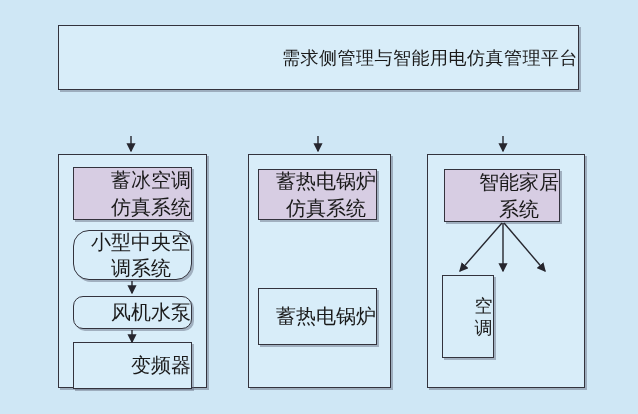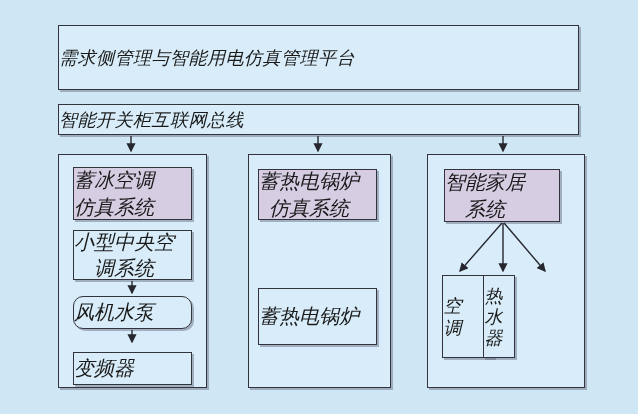--- a/index.html
+++ b/index.html
@@ -13,22 +13,21 @@
     overflow: hidden;
   }
   .box {
     position: absolute;
     box-sizing: border-box;
     border: 1.5px solid var(--border, #33333d);
     background: var(--box_fill, #d8edf9);
     box-shadow: 2px 2px 0 var(--shadow, rgba(96,102,122,0.45));
     display: flex;
     align-items: center;
-    justify-content: flex-start;
-    font-style: italic;
+    justify-content: flex-end;
   }
   .outer { z-index: 1; }
   .inner { z-index: 2; }
   .header { background: var(--header_fill, #d7cde3); }
   .lbl {
     display: block;
     text-align: center;
     white-space: pre-line;
     font-size: 20px;
     line-height: 1.32;
@@ -52,60 +51,54 @@
 </style>
 </head>
 <body>
 
 <div class="stage">
 
   <div class="box inner" style="left:58px; top:25px; width:521px; height:65px;">
     <span class="lbl big">需求侧管理与智能用电仿真管理平台</span>
   </div>
 
-  <div class="box inner" style="left:58px; top:104px; width:521px; height:31px;">
-    <span class="lbl big">智能开关柜互联网总线</span>
-  </div>
 
   <div class="box outer" style="left:58px;  top:154px; width:149px; height:234px;"></div>
   <div class="box outer" style="left:248px; top:154px; width:143px; height:234px;"></div>
   <div class="box outer" style="left:427px; top:154px; width:158px; height:234px;"></div>
 
   <div class="box inner header" style="left:73px; top:167px; width:119px; height:53px;">
     <span class="lbl">蓄冰空调
 仿真系统</span>
   </div>
-  <div class="box inner" style="left:73px; top:230px; width:119px; height:50px;">
+  <div class="box inner" style="left:73px; top:230px; width:119px; height:50px;border-radius:16px;">
     <span class="lbl">小型中央空
 调系统</span>
   </div>
   <div class="box inner" style="left:73px; top:296px; width:119px; height:33px;border-radius:10px;">
     <span class="lbl">风机水泵</span>
   </div>
-  <div class="box inner" style="left:73px; top:352px; width:119px; height:33px;">
+  <div class="box inner" style="left:73px; top:342px; width:119px; height:47px;">
     <span class="lbl">变频器</span>
   </div>
 
   <div class="box inner header" style="left:258px; top:169px; width:119px; height:51px;">
     <span class="lbl">蓄热电锅炉
 仿真系统</span>
   </div>
   <div class="box inner" style="left:258px; top:288px; width:119px; height:57px;">
     <span class="lbl">蓄热电锅炉</span>
   </div>
 
   <div class="box inner header" style="left:444px; top:169px; width:116px; height:53px;">
     <span class="lbl">智能家居
 系统</span>
   </div>
   <div class="box inner" style="left:442px; top:275px; width:52px; height:83px;">
     <span class="vlbl">空调</span>
-  </div>
-  <div class="box inner" style="left:483px; top:275px; width:32px; height:83px;">
-    <span class="vlbl">热水器</span>
   </div>
 
   <svg class="arrows" viewBox="0 0 638 414" xmlns="http://www.w3.org/2000/svg">
     <defs>
       <marker id="ah" viewBox="0 0 10 10" refX="8.5" refY="5" markerWidth="6.5" markerHeight="6.5" orient="auto-start-reverse">
         <path d="M0 0 L10 5 L0 10 z" fill="#26262e"></path>
       </marker>
     </defs>
     <g stroke="#26262e" stroke-width="1.4" fill="none">
       <line x1="131" y1="136" x2="131" y2="151" marker-end="url(#ah)"></line>

